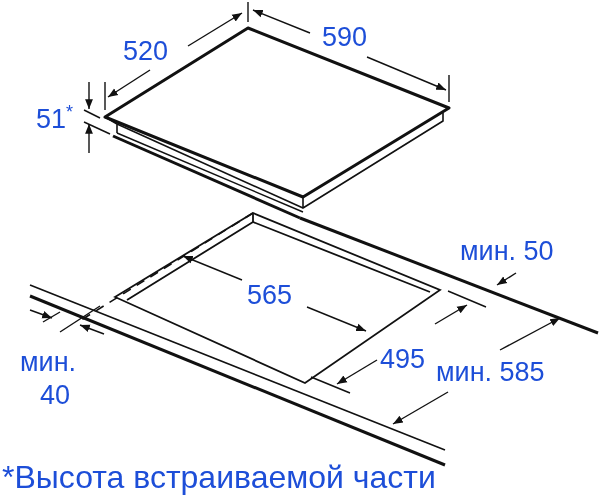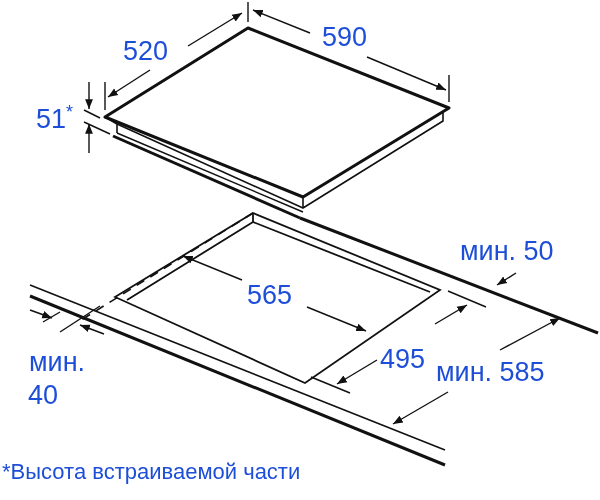--- a/index.html
+++ b/index.html
@@ -7,21 +7,21 @@
   #diagram { position: absolute; left: 0; top: 0; width: 600px; height: 500px; }
   .lbl {
     position: absolute;
     font-family: "Liberation Sans", "DejaVu Sans", sans-serif;
     color: #1d4ed8;
     white-space: nowrap;
     line-height: 1;
   }
   .dim { font-size: 27px; }
   .star { font-size: 18px; position: relative; top: -10px; }
-  .foot { font-size: 22px; text-align: center; }
+  .foot { font-size: 32px; text-align: center; }
 </style>
 </head>
 <body>
 
 <svg id="diagram" viewBox="0 0 600 500" xmlns="http://www.w3.org/2000/svg">
   <defs>
     <marker id="arr" viewBox="0 0 10 10" refX="10" refY="5" markerWidth="7" markerHeight="7" orient="auto-start-reverse">
       <path d="M0,1 L10,5 L0,9 z" fill="#111"></path>
     </marker>
   </defs>
@@ -99,16 +99,16 @@
 <div class="lbl dim" style="left:36px; top:92px;margin-top:14px;">
   <span>51</span><span class="star">*</span>
 </div>
 
 <div class="lbl dim" style="left:247px; top:282px;">565</div>
 <div class="lbl dim" style="left:380px; top:330px;margin-top:16px;">495</div>
 
 <div class="lbl dim" style="left:460px; top:238px;">мин. 50</div>
 <div class="lbl dim" style="left:436px; top:359px;">мин. 585</div>
 
-<div class="lbl dim" style="left:29px; top:349px;">мин.</div>
-<div class="lbl dim" style="left:28px; top:382px;text-align:center;">40</div>
+<div class="lbl dim" style="left:20px; top:349px;">мин.</div>
+<div class="lbl dim" style="left:40px; top:382px;text-align:center;">40</div>
 
 <div class="lbl foot" style="left:2px; top:461px;">*Высота встраиваемой части</div>
 
 </body></html>

